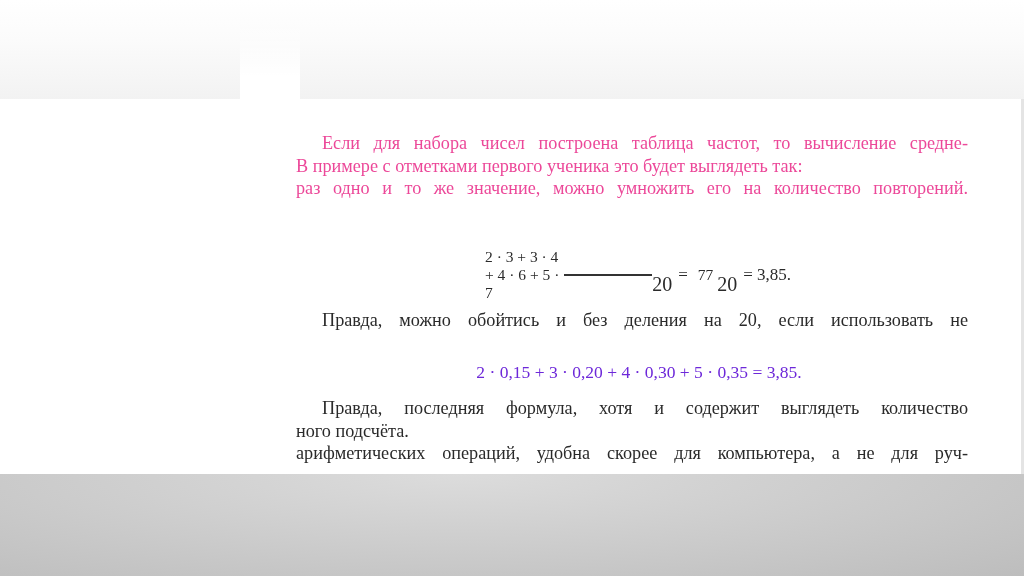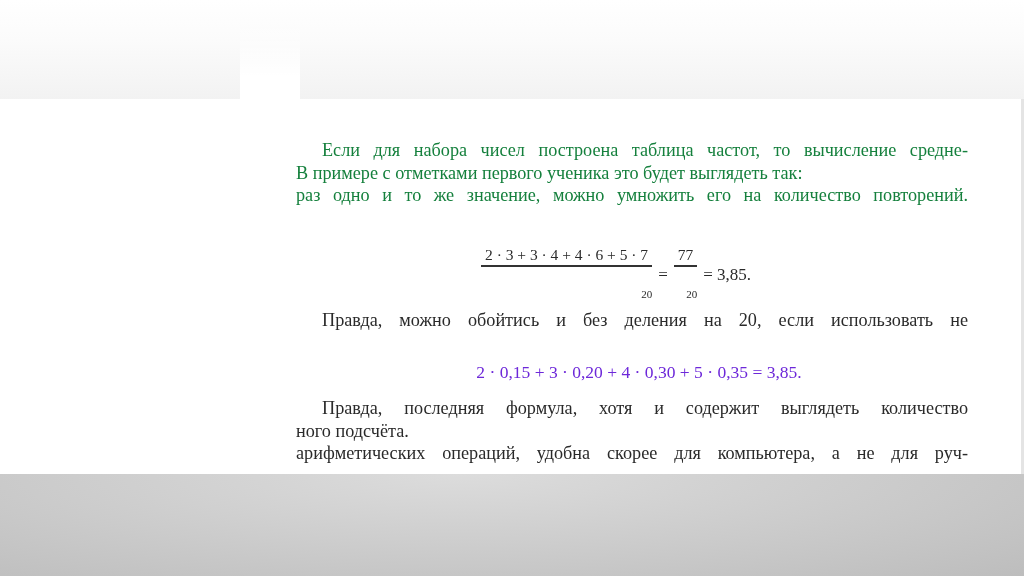--- a/index.html
+++ b/index.html
@@ -19,34 +19,34 @@
     .page {
       position: absolute; left: 0; top: 99px; width: 1021px; height: 375px;
       background: #ffffff;
       border-right: 3px solid #e4e4e4;
     }
     .bottom-band {
       position: absolute; left: 0; top: 474px; width: 1024px; height: 102px;
       background: radial-gradient(ellipse at 45% 0%, #dcdcdc 0%, #cbcbcb 55%, #bdbdbd 100%);
     }
     .text-block {
-      position: absolute; left: 296px; top: 139px; width: 672px;
-      color: #15803d; font-size: 18.2px; line-height: 22.5px;
+      position: absolute; left: 296px; top: 132px; width: 672px;
+      color: #ec4899; font-size: 18.2px; line-height: 22.5px;
       text-align: justify;
     }
     .line { display: block; text-align: justify; text-align-last: justify; white-space: nowrap; }
     .line.last { text-align-last: left; }
     .formula1 {
       position: absolute; left: 481px; top: 250px; height: 50px;
       display: flex; align-items: center; color: #2a2a2a; font-size: 17px;
     }
-    .frac { display: inline-flex; flex-direction: column; align-items: flex-end; }
+    .frac { display: inline-flex; flex-direction: row; align-items: center; }
     .frac .num { padding: 0 4px 1px 4px; font-size: 15.5px; line-height: 18px; }
     .frac .bar { width: 100%; height: 1.6px; background: #333; }
-    .frac .den { font-size: 11px; line-height: 20px; padding-top: 1px; margin-top: 16px; }
+    .frac .den { font-size: 20px; line-height: 20px; padding-top: 1px; margin-top: 16px; }
     .op { margin: 0 6px; font-size: 17px; }
     .para2 {
       position: absolute; left: 296px; top: 309px; width: 672px;
       color: #2a2a2a; font-size: 18.2px; line-height: 22.5px;
     }
     .formula2 {
       position: absolute; left: 296px; top: 361px; width: 672px; text-align: center;
       color: #6d28d9; font-size: 17.5px; line-height: 22px; padding-left: 14px; box-sizing: border-box;
     }
     .para3 {

